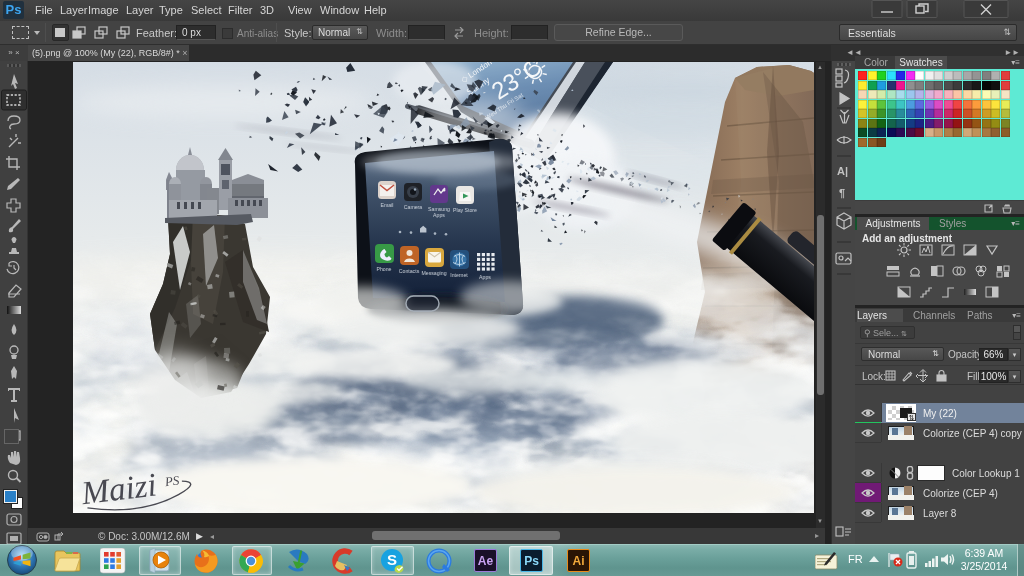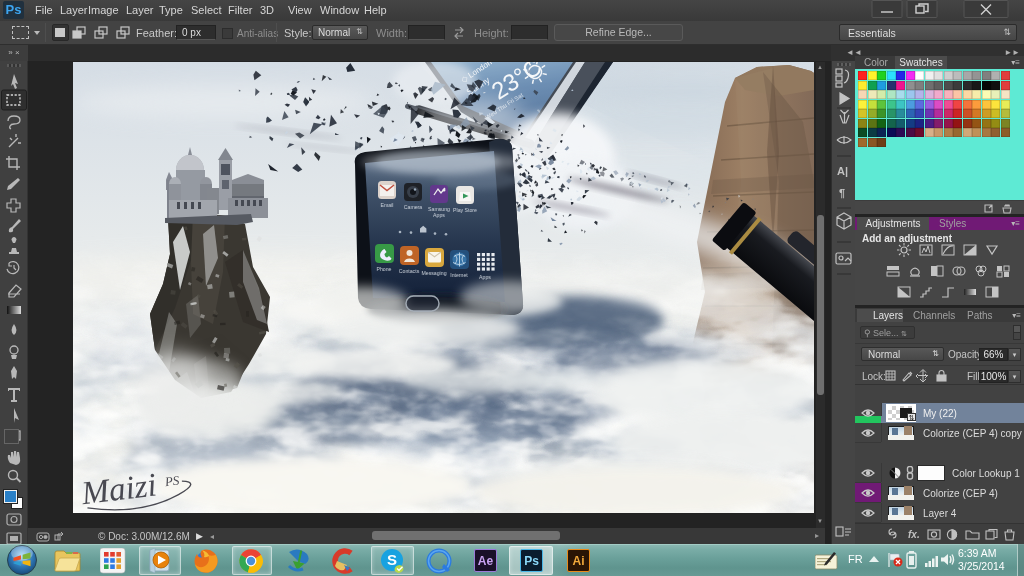--- a/index.html
+++ b/index.html
@@ -68,20 +68,21 @@
       <path d="M3,3 h8 m-3,-3 l3,3 l-3,3 M11,9 h-8 m3,-3 l-3,3 l3,3" stroke="#9a9a9a" stroke-width="1.2" fill="none"></path>
     </svg>
  <div class="txt abs" style="left:474px;top:6px;color:#8e8e8e">Height:</div>
  <div class="well abs" style="left:511px;top:4px;width:37px;height:15px"></div>
  <div class="abs" style="left:554px;top:3px;width:129px;height:17px;background:#474747;border:1px solid #5a5a5a;border-radius:3px;color:#b9b9b9;font-size:10.5px;text-align:center;line-height:15px">Refine Edge...</div>
  <div class="abs" style="left:839px;top:3px;width:178px;height:17px;background:linear-gradient(#575757,#464646);border:1px solid #2b2b2b;border-radius:2px;color:#dcdcdc;font-size:10.5px;padding:2px 8px">Essentials<span style="position:absolute;right:5px;top:2px;font-size:9px;color:#c0c0c0">⇅</span></div>
 </div>
 
 <div class="abs" style="left:0;top:45px;width:1024px;height:16px;background:#2c2c2c">
  <div class="abs" style="left:0;top:0;width:28px;height:16px;background:#3d3d3d;color:#b8b8b8;font-size:8px;line-height:15px;text-align:center">»&nbsp;×</div>
+ <div class="abs" style="left:28px;top:0;width:161px;height:16px;background:#454545;color:#d8d8d8;font-size:9px;line-height:16px;padding-left:4px;white-space:nowrap;overflow:hidden">(5).png @ 100% (My (22), RGB/8#) * <span style="color:#aaa">×</span></div>
  <div class="abs" style="left:831px;top:0;width:193px;height:16px;background:#303030">
   <span style="position:absolute;left:15px;top:3px;color:#b0b0b0;font-size:8px">◄◄</span>
   <span style="position:absolute;right:4px;top:3px;color:#b0b0b0;font-size:8px">►►</span>
  </div>
 </div>
 
 <div class="abs" style="left:0;top:61px;width:28px;height:484px;background:#404040;border-right:1px solid #333">
  <div class="abs" style="left:7px;top:3px;width:14px;height:3px;background:repeating-linear-gradient(90deg,#585858 0 2px,#333 2px 4px)"></div>
  <svg width="28" height="440" style="position:absolute;left:0;top:8px">
       <defs>
@@ -1230,21 +1231,21 @@
  <div class="abs" style="left:0;bottom:0;width:169px;height:14px;background:#464646;border-top:1px solid #3c3c3c">
   <svg width="40" height="12" class="abs" style="right:2px;top:1px">
         <g fill="none" stroke="#bdbdbd" stroke-width="1.1">
           <path d="M3,3 h7 v7 h-7 Z M10,3 l-3,3"></path>
           <path d="M22,4 h6 m-7,2 h8 l-1,5 h-6 Z m2,-3 h4 v1.5"></path>
         </g>
       </svg>
  </div>
 </div>
 <div class="abs" style="left:855px;top:217px;width:169px;height:88px;background:#464646">
- <div class="abs" style="left:0;top:0;width:169px;height:13px;background:#701a75">
+ <div class="abs" style="left:0;top:0;width:169px;height:13px;background:#14532d">
   <span class="abs" style="left:2px;top:0;width:72px;height:13px;background:#4c4c4c;color:#e4e4e4;font-size:10px;text-align:center;line-height:13px">Adjustments</span>
   <span class="abs" style="left:84px;top:1px;color:#a0a0a0;font-size:10px">Styles</span>
   <span class="abs" style="right:4px;top:2px;color:#b8b8b8;font-size:8px">▾≡</span>
  </div>
  <div class="abs" style="left:7px;top:16px;color:#e6e6e6;font-size:10px;font-weight:bold">Add an adjustment</div>
  <svg width="150" height="58" style="position:absolute;left:20px;top:26px">
       <defs>
         <linearGradient id="adjg" x1="0" x2="1">
           <stop offset="0" stop-color="#222"></stop>
           <stop offset="1" stop-color="#ddd"></stop>
@@ -1310,21 +1311,21 @@
         <rect x="1" y="4" width="12" height="6" fill="url(#adjg)"></rect>
       </g>
       <g transform="translate(110,42)">
         <rect x="1" y="2" width="12" height="10" fill="none" stroke="#c4c4c4" stroke-width="1"></rect>
         <rect x="7" y="2" width="6" height="10" fill="#c4c4c4"></rect>
       </g>
     </svg>
 </div>
 <div class="abs" style="left:855px;top:308px;width:169px;height:237px;background:#424242">
  <div class="abs" style="left:0;top:0;width:169px;height:14px;background:#3a3a3a">
-  <span class="abs" style="left:2px;top:1px;width:46px;height:13px;background:#4c4c4c;color:#e4e4e4;font-size:10px;text-align:right;line-height:13px">Layers</span>
+  <span class="abs" style="left:2px;top:1px;width:46px;height:13px;background:#4c4c4c;color:#e4e4e4;font-size:10px;text-align:left;line-height:13px">Layers</span>
   <span class="abs" style="left:58px;top:2px;color:#a0a0a0;font-size:10px">Channels</span>
   <span class="abs" style="left:112px;top:2px;color:#a0a0a0;font-size:10px">Paths</span>
   <span class="abs" style="right:3px;top:3px;color:#b8b8b8;font-size:8px">▾≡</span>
  </div>
  <div class="abs" style="left:5px;top:18px;width:55px;height:13px;background:#3c3c3c;border:1px solid #303030;border-radius:2px;color:#9e9e9e;font-size:9px;padding:1px 3px">⚲ Sele... <span style="font-size:7px">⇅</span></div>
  <div class="abs" style="left:158px;top:17px;width:8px;height:15px;background:#2e2e2e">
       <div style="position:absolute;left:1px;top:1px;width:6px;height:6px;background:#555"></div>
       <div style="position:absolute;left:1px;top:8px;width:6px;height:6px;background:#444"></div>
     </div>
  <div class="abs" style="left:0;top:35px;width:169px;height:1px;background:#383838"></div>
@@ -1341,21 +1342,21 @@
    <path d="M18,11 l6,-7 l2,2 l-7,6 Z m7,-8 l2,2"></path>
    <path d="M38,1 v11 m-5,-5.5 h10 m-8,-3 l3,-3 l3,3 m-6,6.5 l3,3 l3,-3 m-8,-5 l-2,2 l2,2 m7,-4 l2,2 l-2,2" stroke-width="1"></path>
    <rect x="52" y="6" width="9" height="6" fill="#c2c2c2"></rect>
         <path d="M54,6 v-2 a2.5,2.5 0 0 1 5,0 v2"></path>
   </g>
  </svg>
  <div class="abs" style="left:112px;top:63px;color:#c6c6c6;font-size:10px">Fill:</div>
  <div class="abs" style="left:124px;top:62px;width:29px;height:13px;background:#2a2a2a;border:1px solid #222;color:#e8e8e8;font-size:10px;text-align:center;line-height:12px">100%</div>
  <div class="abs" style="left:153px;top:62px;width:13px;height:13px;background:linear-gradient(#555,#464646);border:1px solid #2e2e2e;color:#ccc;font-size:7px;text-align:center;line-height:12px">▾</div>
  <div class="abs" style="left:0;top:76px;width:169px;height:1px;background:#333"></div>
-    <div style="position:absolute;left:0;top:95px;width:169px;height:20px;background:#424242;border-bottom:7px solid #22c55e">
+    <div style="position:absolute;left:0;top:95px;width:169px;height:20px;background:#424242;border-bottom:1px solid #22c55e">
       <div style="position:absolute;left:26px;top:0;width:143px;height:20px;background:#72839b"></div>
       <div style="position:absolute;left:26px;top:0;width:1px;height:100%;background:#383838"></div>
       <svg width="14" height="10" style="position:absolute;left:6px;top:5px">
         <path d="M1,5 Q7,-1 13,5 Q7,11 1,5 Z" fill="none" stroke="#c8c8c8" stroke-width="1.2"></path>
         <circle cx="7" cy="5" r="2.2" fill="#c8c8c8"></circle>
       </svg>
       <div style="position:absolute;left:31px;top:1px;width:30px;height:18px;background:#fff;box-shadow:inset 0 0 0 2px #fff,inset 0 0 0 3px #222"></div>
       <div style="position:absolute;left:33px;top:3px;width:26px;height:14px;background:conic-gradient(#cfcfcf 25%,#fff 0 50%,#cfcfcf 0 75%,#fff 0) 0 0/8px 8px"></div>
       <div style="position:absolute;left:45px;top:5px;width:12px;height:10px;background:#1a1a1a"></div>
       <div style="position:absolute;left:52px;top:10px;width:9px;height:8px;background:#e8e8e8;border:1px solid #333;font-size:7px;line-height:8px;color:#222;text-align:center">⇅</div>
@@ -1413,38 +1414,22 @@
       <div style="position:absolute;left:26px;top:0;width:1px;height:100%;background:#383838"></div>
       <svg width="14" height="10" style="position:absolute;left:6px;top:5px">
         <path d="M1,5 Q7,-1 13,5 Q7,11 1,5 Z" fill="none" stroke="#c8c8c8" stroke-width="1.2"></path>
         <circle cx="7" cy="5" r="2.2" fill="#c8c8c8"></circle>
       </svg>
       <div style="position:absolute;left:33px;top:3px;width:26px;height:14px;background:linear-gradient(180deg,#b9cddd 0%,#dde8ef 45%,#f0f1ef 75%,#e6e9e9 100%);box-shadow:inset 0 0 0 1px #1e1e1e;overflow:hidden">
         <div style="position:absolute;left:16px;top:0;width:8px;height:10px;background:#9b8168"></div>
         <div style="position:absolute;left:4px;top:2px;width:6px;height:7px;background:#5a7694"></div>
         <div style="position:absolute;left:0px;top:9px;width:26px;height:5px;background:#f2f2ee"></div>
       </div>
-      <div style="position:absolute;left:68px;top:5px;font-size:10px;color:#dcdcdc">Layer 4</div>
+      <div style="position:absolute;left:68px;top:5px;font-size:10px;color:#dcdcdc">Layer 8</div>
     </div>
- <div class="abs" style="left:0;top:215px;width:169px;height:22px;background:#3e3e3e;border-top:1px solid #333">
-  <svg width="140" height="16" class="abs" style="left:33px;top:3px">
-   <g fill="none" stroke="#c0c0c0" stroke-width="1.1">
-    <path d="M2,8 a3,3 0 1 1 3,3 m2,-6 a3,3 0 1 1 -3,-3"></path>
-    <text x="20" y="11" font-size="10" font-style="italic" font-weight="bold" fill="#c0c0c0" stroke="none">fx.</text>
-    <rect x="40" y="3" width="12" height="9"></rect>
-          <circle cx="46" cy="7.5" r="2.6"></circle>
-    <circle cx="64" cy="7.5" r="4.6"></circle>
-          <path d="M64,2.9 a4.6,4.6 0 0 1 0,9.2 Z" fill="#c0c0c0"></path>
-    <path d="M78,4 h4 l2,2 h7 v6 h-13 Z"></path>
-    <rect x="98" y="4" width="8" height="8"></rect>
-          <path d="M101,4 v-1.5 h8 v8 h-2.5"></path>
-    <path d="M117,5 h9 l-1,8 h-7 Z m2.5,0 v-2 h4 v2"></path>
-   </g>
-  </svg>
- </div>
 </div>
 
 <div id="taskbar" style="position:absolute;left:0;top:544px;width:1024px;height:32px;background:linear-gradient(180deg,#8db9b4 0%,#79aca6 18%,#6aa09a 45%,#5f948e 75%,#679a94 100%);overflow:hidden">
     <div style="position:absolute;left:0;top:0;width:100%;height:1px;background:#a9cfc9;opacity:.8"></div>
     <div style="position:absolute;left:300px;top:-10px;width:500px;height:60px;background:linear-gradient(115deg,rgba(255,255,255,0) 45%,rgba(255,255,255,.10) 50%,rgba(255,255,255,0) 55%)"></div>
     <svg width="34" height="34" style="position:absolute;left:5px;top:-1px">
 <defs>
         <radialGradient id="orb" cx="0.5" cy="0.35" r="0.75">
           <stop offset="0" stop-color="#9ed4f5"></stop>
           <stop offset="0.5" stop-color="#2f77b5"></stop>
@@ -1552,14 +1537,14 @@
     <svg width="16" height="14" style="position:absolute;left:925px;top:10px">
 <rect x="0" y="9" width="2.5" height="4" fill="#eef4f2"></rect>
       <rect x="3.5" y="7" width="2.5" height="6" fill="#eef4f2"></rect>
 <rect x="7" y="4.5" width="2.5" height="8.5" fill="#eef4f2"></rect>
       <rect x="10.5" y="2" width="2.5" height="11" fill="#eef4f2"></rect>
 </svg>
     <svg width="16" height="14" style="position:absolute;left:941px;top:9px">
 <path d="M0,4.5 L3,4.5 L7,1 L7,12 L3,8.5 L0,8.5 Z" fill="#eef4f2"></path>
 <path d="M9,3 Q11,6.5 9,10 M11,1.5 Q14,6.5 11,11.5" stroke="#eef4f2" stroke-width="1.4" fill="none"></path>
 </svg>
-    <div style="position:absolute;left:958px;top:3px;width:52px;height:26px;color:#ffffff;font-size:10.5px;text-align:left;line-height:13px">6:39 AM<br>3/25/2014</div>
+    <div style="position:absolute;left:958px;top:3px;width:52px;height:26px;color:#ffffff;font-size:10.5px;text-align:center;line-height:13px">6:39 AM<br>3/25/2014</div>
     <div style="position:absolute;left:1017px;top:0;width:7px;height:32px;background:rgba(90,130,125,0.7);border-left:1px solid rgba(230,245,242,0.6)"></div>
   </div>
 </body></html>

